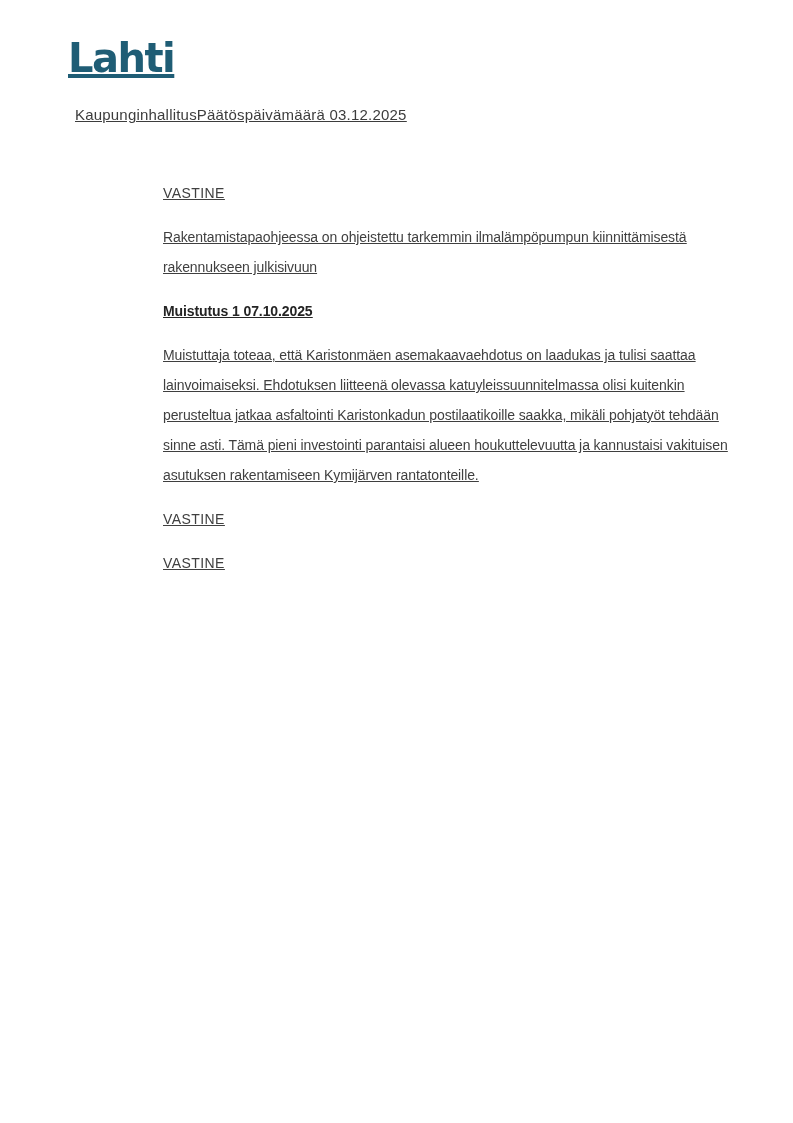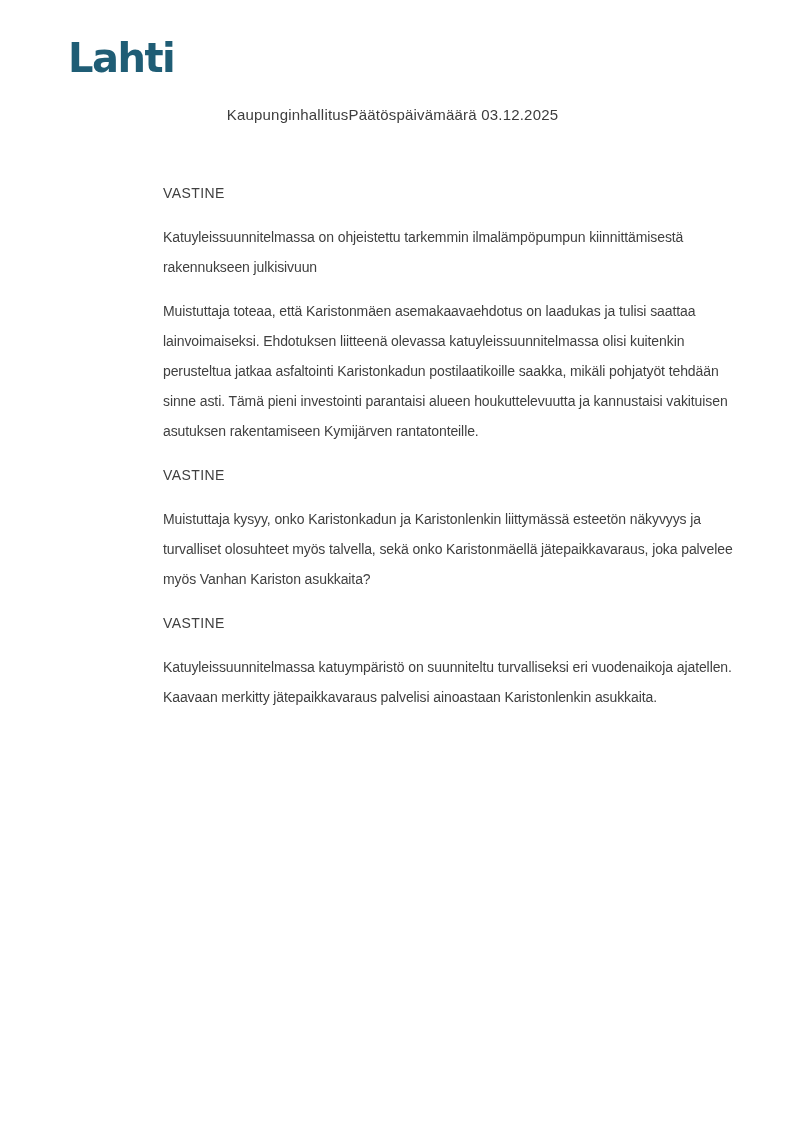--- a/index.html
+++ b/index.html
@@ -1,15 +1,15 @@
 <!DOCTYPE html>
 <html lang="fi"><head>
 <meta charset="utf-8">
 <style>
-  * { margin: 0; padding: 0; box-sizing: border-box; }
+  * { margin: 0; padding: 0; box-sizing: border-box; text-decoration: underline; }
   html, body { background: #ffffff; }
   .page {
     position: relative;
     width: 793px;
     height: 1123px;
     margin: 0 auto;
     background: #ffffff;
     overflow: hidden;
     font-family: "Liberation Sans", sans-serif;
   }
@@ -22,21 +22,21 @@
     font-weight: bold;
     letter-spacing: -1.5px;
     line-height: 1;
   }
   .header-row {
     position: absolute;
     left: 75px;
     right: 83px;
     top: 106px;
     display: flex;
-    justify-content: center;
+    justify-content: flex-start;
     align-items: baseline;
     font-size: 15px;
     color: #3d3d3d;
     letter-spacing: 0.2px;
   }
   .doc-body {
     position: absolute;
     left: 163px;
     top: 178px;
     width: 574px;
@@ -62,21 +62,20 @@
 
   <div class="logo" style="color: rgb(31, 93, 117);">Lahti</div>
 
   <div class="header-row">
     <span>Kaupunginhallitus</span>
     <span>Päätöspäivämäärä 03.12.2025</span>
   </div>
 
   <div class="doc-body">
       <p class="block label">VASTINE</p>
-      <p class="block paragraph">Katuyleissuunnitelmassa on ohjeistettu tarkemmin ilmalämpöpumpun kiinnittämisestä rakennukseen julkisivuun</p>
+      <p class="block paragraph">Rakentamistapaohjeessa on ohjeistettu tarkemmin ilmalämpöpumpun kiinnittämisestä rakennukseen julkisivuun</p>
+      <p class="block heading">Muistutus 1 07.10.2025</p>
       <p class="block paragraph">Muistuttaja toteaa, että Karistonmäen asemakaavaehdotus on laadukas ja tulisi saattaa lainvoimaiseksi. Ehdotuksen liitteenä olevassa katuyleissuunnitelmassa olisi kuitenkin perusteltua jatkaa asfaltointi Karistonkadun postilaatikoille saakka, mikäli pohjatyöt tehdään sinne asti. Tämä pieni investointi parantaisi alueen houkuttelevuutta ja kannustaisi vakituisen asutuksen rakentamiseen Kymijärven rantatonteille.</p>
       <p class="block label">VASTINE</p>
-      <p class="block paragraph">Muistuttaja kysyy, onko Karistonkadun ja Karistonlenkin liittymässä esteetön näkyvyys ja turvalliset olosuhteet myös talvella, sekä onko Karistonmäellä jätepaikkavaraus, joka palvelee myös Vanhan Kariston asukkaita?</p>
       <p class="block label">VASTINE</p>
-      <p class="block paragraph">Katuyleissuunnitelmassa katuympäristö on suunniteltu turvalliseksi eri vuodenaikoja ajatellen. Kaavaan merkitty jätepaikkavaraus palvelisi ainoastaan Karistonlenkin asukkaita.</p>
     </div>
 
 </div>
 
 </body></html>

